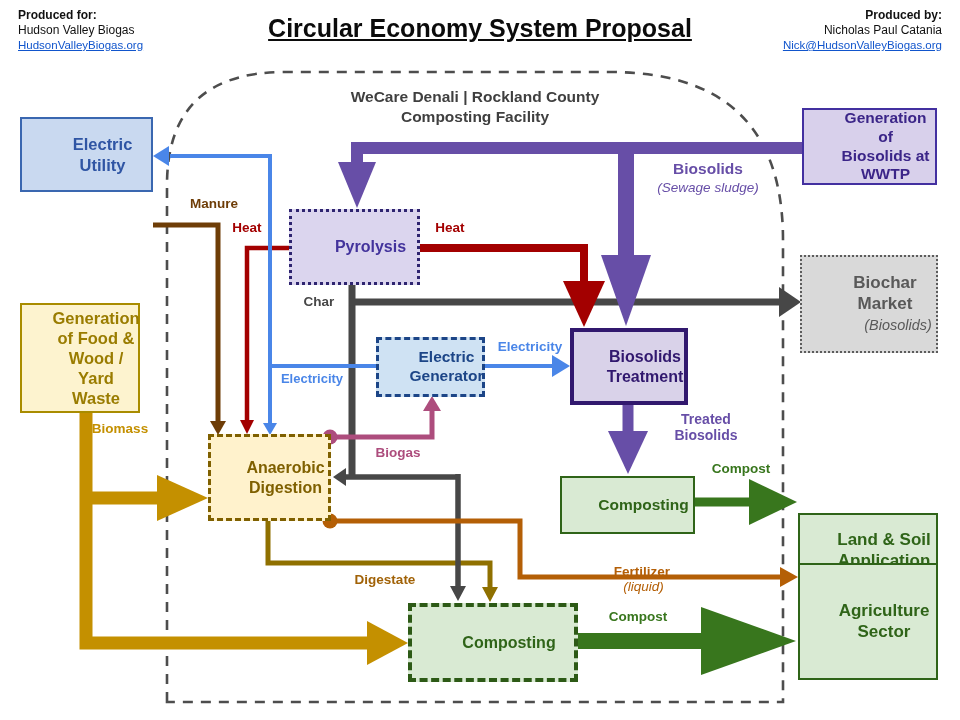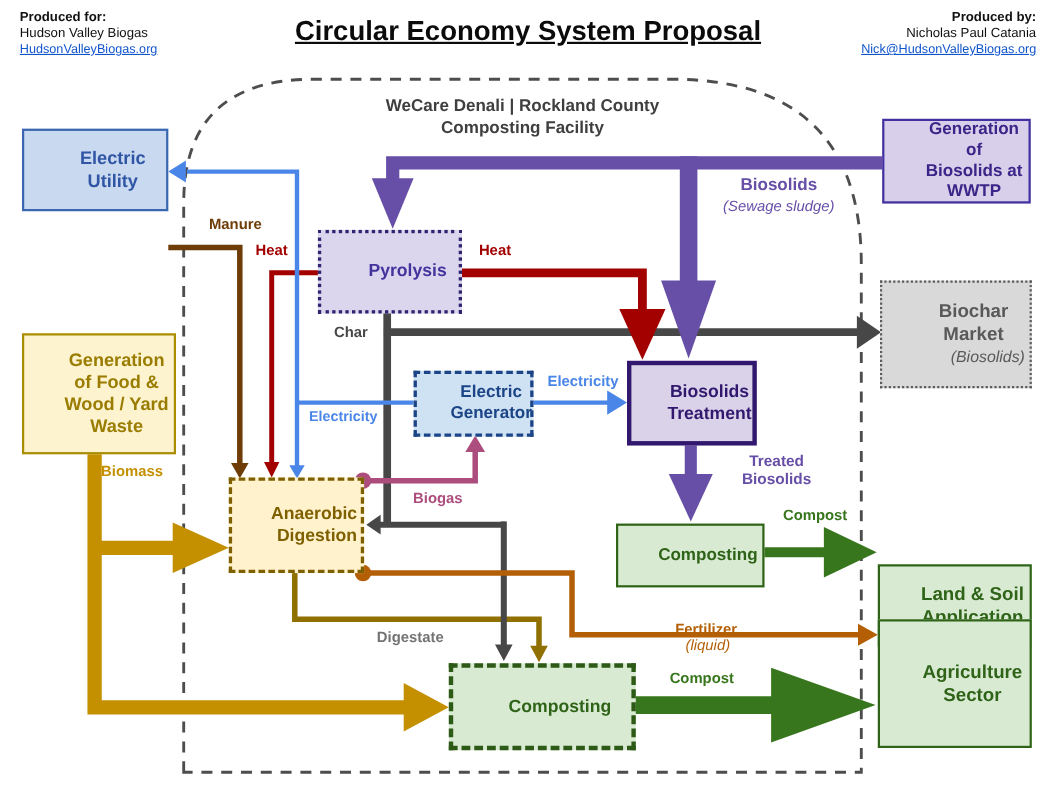--- a/index.html
+++ b/index.html
@@ -21,21 +21,21 @@
             font-weight:bold;font-size:15.5px;color:#3f3f3f;white-space:pre-line;line-height:1.3;}
   
   .n-blue{background:#c9d9f0;border:2.5px solid #3a67b0;color:#2f55a4;font-size:16.5px;}
   .n-horse{background:#fbe0c6;border:2.5px solid #6b3811;color:#8a4513;font-size:16.5px;}
   .n-yellow{background:#fdf3cf;border:2.5px solid #a98c00;color:#9a7c00;font-size:16.5px;}
   .n-wwtp{background:#d8d0eb;border:2.5px solid #4330a0;color:#3b2588;font-size:15.5px;}
   .n-biochar{background:#d9d9d9;border:2.5px dotted #5c5c5c;color:#595959;font-size:17px;}
   .n-pyro{background:#dbd5ee;border:3px dotted #2e2470;color:#43339c;font-size:16px;}
   .n-gen{background:#cfe2f3;border:3.5px dashed #1c4587;color:#1c4587;font-size:15.5px;}
   .n-treat{background:#d9d2e9;border:4px solid #31186e;color:#31186e;font-size:16px;}
-  .n-ad{background:#fff2cc;border:3.5px dashed #7f6000;color:#7f6000;font-size:16px;text-align:right;}
+  .n-ad{background:#fff2cc;border:3.5px dashed #7f6000;color:#7f6000;font-size:16px;}
   .n-green{background:#d9ead3;border:2.5px solid #2f6418;color:#2f6418;font-size:17px;}
   .n-comp1{background:#d9ead3;border:2.5px solid #2f6418;color:#2f6418;font-size:15.5px;}
   .n-comp2{background:#d9ead3;border:4px dashed #2d5a16;color:#2f6418;font-size:16px;}
 </style>
 </head>
 <body>
 
 <div id="stage">
 
   <svg id="wires" viewBox="0 0 960 720">
@@ -133,21 +133,21 @@
 
   <div class="facility">WeCare Denali | Rockland County
 Composting Facility</div>
 
   <div class="node n-blue" style="left:20px;top:117px;width:133px;height:75px;">
     <span class="node-label">Electric
 Utility</span>
   </div>
 
 
-  <div class="node n-yellow" style="left:20px;top:303px;width:140px;height:110px;">
+  <div class="node n-yellow" style="left:20px;top:303px;width:120px;height:110px;">
     <span class="node-label">Generation
 of Food &amp;
 Wood / Yard
 Waste</span>
   </div>
 
   <div class="node n-wwtp" style="left:802px;top:108px;width:135px;height:77px;">
     <span class="node-label">Generation of
 Biosolids at
 WWTP</span>
@@ -196,21 +196,21 @@
   </div>
 
   <div class="flow-label" style="left:178px;top:196px;width:72px;color:#6e3d07;">Manure</div>
   <div class="flow-label" style="left:224px;top:220px;width:46px;color:#a30000;">Heat</div>
   <div class="flow-label" style="left:427px;top:220px;width:46px;color:#a30000;">Heat</div>
   <div class="flow-label" style="left:294px;top:294px;width:50px;color:#474747;">Char</div>
   <div class="flow-label" style="left:272px;top:372px;width:80px;color:#4a86e8;font-size:13px;">Electricity</div>
   <div class="flow-label" style="left:488px;top:339px;width:84px;color:#4a86e8;">Electricity</div>
   <div class="flow-label" style="left:366px;top:445px;width:64px;color:#ad4d7d;">Biogas</div>
   <div class="flow-label" style="left:86px;top:421px;width:68px;color:#c49000;">Biomass</div>
-  <div class="flow-label" style="left:332px;top:572px;width:82px;color:#737373;">Digestate</div>
+  <div class="flow-label" style="left:344px;top:572px;width:82px;color:#a16207;">Digestate</div>
   <div class="flow-label" style="left:662px;top:160px;width:92px;color:#674ea7;font-size:15.5px;">Biosolids</div>
   <div class="flow-label" style="left:646px;top:180px;width:124px;color:#674ea7;font-weight:normal;font-style:italic;">(Sewage sludge)</div>
   <div class="flow-label" style="left:660px;top:411px;width:92px;color:#674ea7;font-size:14px;">Treated
 Biosolids</div>
   <div class="flow-label" style="left:706px;top:461px;width:70px;color:#38761d;">Compost</div>
   <div class="flow-label" style="left:602px;top:609px;width:72px;color:#38761d;">Compost</div>
   <div class="flow-label" style="left:572px;top:548px;width:140px;color:#b45f06;">
     <span>Fertilizer</span>
     <span style="font-weight:normal;font-style:italic;margin-left:3px;">(liquid)</span>
   </div>

